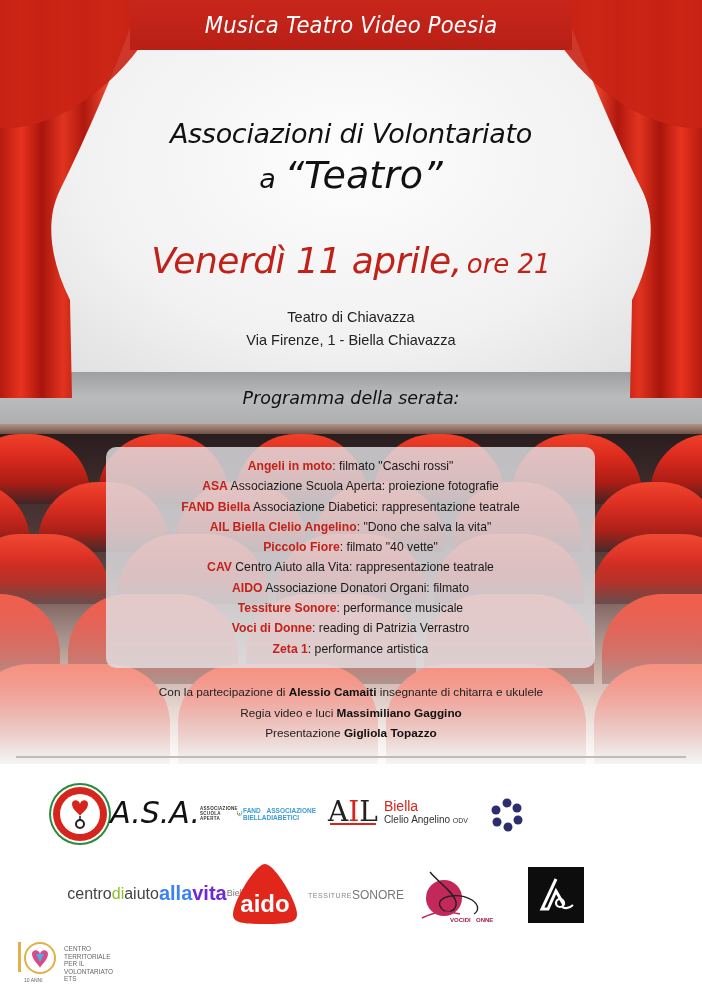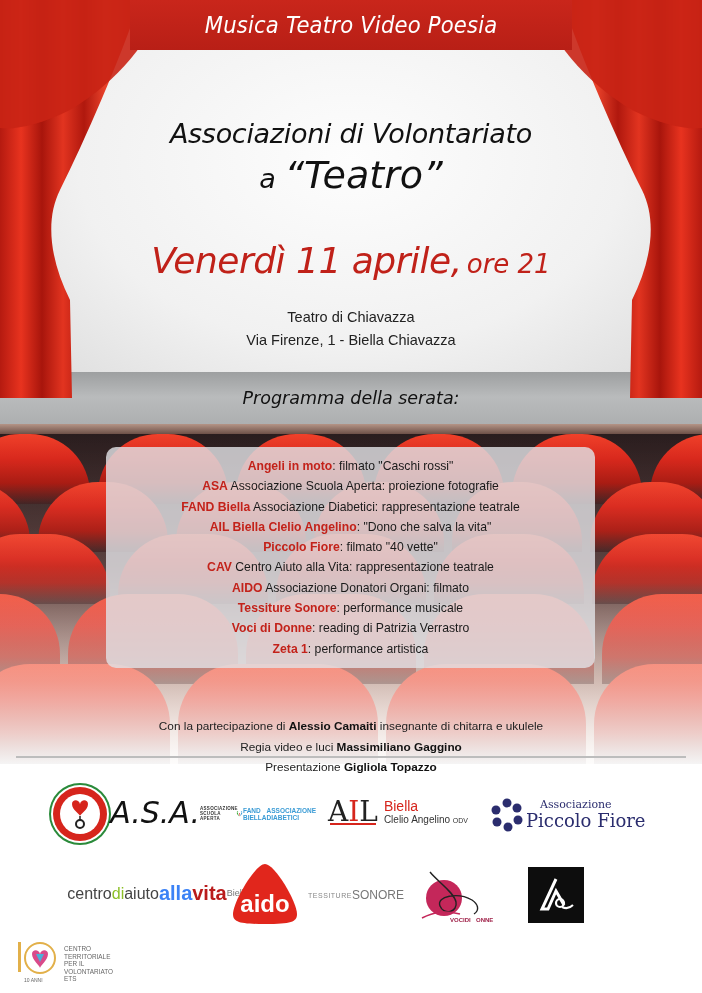--- a/index.html
+++ b/index.html
@@ -53,21 +53,21 @@
     .programma-title { position: absolute; left: 0; width: 702px; top: 388px; text-align: center;
       font-family: "DejaVu Sans", sans-serif; font-style: italic; font-size: 17.5px; color: #111; }
 
     
     .program-box { position: absolute; left: 106px; top: 447px; width: 489px; height: 221px;
       background: rgba(225, 225, 228, 0.82); border-radius: 10px; padding-top: 9px; }
     .program-item { text-align: center; font-family: "Liberation Sans", sans-serif;
       font-size: 12.2px; color: #1a1a1a; line-height: 20.3px; white-space: nowrap; }
     .program-item .org { color: #c3221a; font-weight: bold; }
 
-    .credits { position: absolute; left: 0; width: 702px; top: 716px; text-align: center;
+    .credits { position: absolute; left: 0; width: 702px; top: 682px; text-align: center;
       font-family: "Liberation Sans", sans-serif; font-size: 11.8px; color: #222; line-height: 20.5px; }
     .credits b { font-weight: bold; color: #111; }
 
     .divider { position: absolute; left: 16px; top: 756px; width: 670px; height: 2px; background: #bdbdbd; }
 
     
     .logo { position: absolute; display: flex; flex-direction: row; align-items: center; justify-content: center; }
     .logo-text { font-family: "Liberation Sans", sans-serif; }
 
     .footer-info { position: absolute; left: 432px; top: 971px; font-family: "Liberation Sans", sans-serif;
@@ -246,29 +246,25 @@
       <g fill="#2b2d6e">
         <circle cx="17" cy="5" r="4.5"></circle>
           <circle cx="27" cy="10" r="4.5"></circle>
           <circle cx="28" cy="22" r="4.5"></circle>
         <circle cx="18" cy="29" r="4.5"></circle>
           <circle cx="7" cy="24" r="4.5"></circle>
           <circle cx="6" cy="12" r="4.5"></circle>
       </g>
       <circle cx="17" cy="17" r="5" fill="#ffffff"></circle>
     </svg>
-    <div style="display:flex;flex-direction:column;margin-left:2px;">
-      <div class="logo-text" style="font-family:'DejaVu Serif',serif;font-size:11px;color:#2b2d6e;line-height:12px;padding-left:14px;">Associazione</div>
-      <div class="logo-text" style="font-family:'DejaVu Serif',serif;font-size:18px;color:#2b2d6e;line-height:20px;white-space:nowrap;">Piccolo Fiore</div>
-    </div>
   </div>
 
   <div class="logo" style="left:112px; top:862px; width:92px; height:62px;">
     <div class="logo-text" style="font-size:16px;color:#444;line-height:13px;text-align:center;"><span>centro</span><span style="color:#8cbf26">di</span><span>aiuto</span></div>
-    <div class="logo-text" style="font-size:20px;font-weight:bold;line-height:22px;"><span style="color:#3b82f6">alla</span><span style="color:#b91c1c">vita</span></div>
+    <div class="logo-text" style="font-size:20px;font-weight:bold;line-height:22px;"><span style="color:#3b82f6">alla</span><span style="color:#6d28d9">vita</span></div>
     <div style="width:84px;height:1px;background:#8cbf26;margin:2px 0;"></div>
     <div class="logo-text" style="font-size:9px;color:#777;">Biella</div>
   </div>
 
   <div class="logo" style="left:231px; top:862px; width:68px; height:64px;">
     <svg width="68" height="64" viewBox="0 0 68 64" style="position:absolute;left:0;top:0;">
       <path d="M34,2 C44,2 66,40 66,52 C66,60 60,62 34,62 C8,62 2,60 2,52 C2,40 24,2 34,2 Z" fill="#e1261c"></path>
     </svg>
     <div class="logo-text" style="position:relative;top:10px;font-size:24px;font-weight:bold;color:#fff;">aido</div>
   </div>

